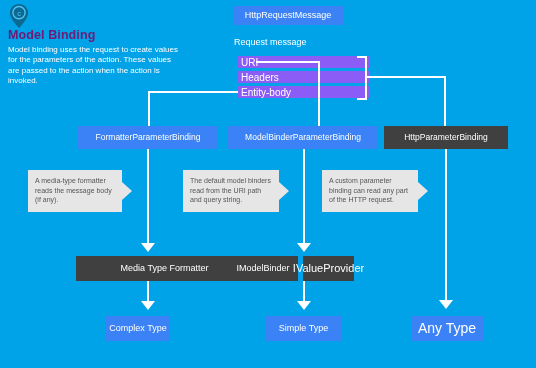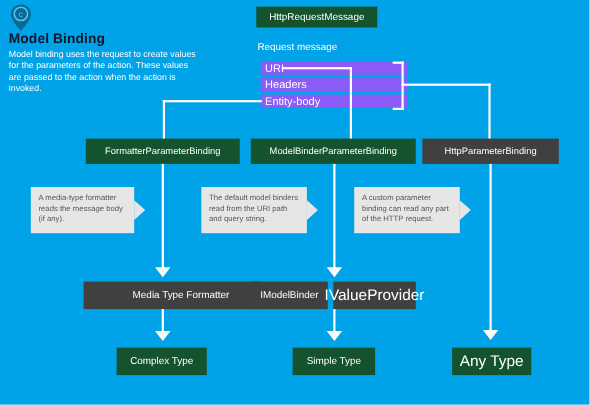--- a/index.html
+++ b/index.html
@@ -24,21 +24,21 @@
     top: 3px;
     width: 22px;
     height: 26px;
   }
   #title {
     position: absolute;
     left: 8px;
     top: 28px;
     font-size: 12.5px;
     font-weight: bold;
-    color: #0f172a;
+    color: #701a75;
     letter-spacing: 0.1px;
   }
   #intro {
     position: absolute;
     left: 8px;
     top: 45px;
     width: 176px;
     font-size: 8px;
     line-height: 10.4px;
     color: #ffffff;
@@ -48,21 +48,21 @@
   .box {
     position: absolute;
     display: flex;
     align-items: center;
     justify-content: center;
     color: #ffffff;
     text-align: center;
     box-sizing: border-box;
     line-height: 1.15;
   }
-  .box-lightblue { background: #14532d; }
+  .box-lightblue { background: #3b82f6; }
   .box-green     { background: #404040; }
 
   
   #req-label {
     position: absolute;
     left: 234px;
     top: 37px;
     font-size: 9px;
     color: #ffffff;
   }
@@ -169,25 +169,25 @@
   <div class="callout-tip" style="left:122px; top:182px;"></div>
 
   <div class="callout" style="left:183px; top:170px; width:96px; height:42px;">The default model binders read from the URI path and query string.</div>
   <div class="callout-tip" style="left:279px; top:182px;"></div>
 
   <div class="callout" style="left:322px; top:170px; width:96px; height:42px;">A custom parameter binding can read any part of the HTTP request.</div>
   <div class="callout-tip" style="left:418px; top:182px;"></div>
 
   <div class="box box-green" style="left:76px; top:256px; width:161px; height:25px; font-size:9px;padding-left:16px;">Media Type Formatter</div>
   <div class="box box-green" style="left:228px; top:256px; width:70px; height:25px; font-size:9px;">IModelBinder</div>
-  <div class="box box-green" style="left:303px; top:256px; width:75px; height:25px; font-size:14px;">IValueProvider</div>
+  <div class="box box-green" style="left:303px; top:256px; width:51px; height:25px; font-size:11px;">IValueProvider</div>
 
   <div class="line-v" style="left:147px; top:281px; height:22px;"></div>
   <div class="arrow-down" style="left:141px; top:301px;"></div>
 
   <div class="line-v" style="left:303px; top:281px; height:22px;"></div>
   <div class="arrow-down" style="left:297px; top:301px;"></div>
 
-  <div class="box box-lightblue" style="left:106px; top:316px; width:82px; height:25px; font-size:9px;">Complex Type</div>
+  <div class="box box-lightblue" style="left:106px; top:316px; width:64px; height:25px; font-size:9px;">Complex Type</div>
   <div class="box box-lightblue" style="left:266px; top:316px; width:75px; height:25px; font-size:9px;">Simple Type</div>
   <div class="box box-lightblue" style="left:411px; top:316px; width:72px; height:25px; font-size:14px;">Any Type</div>
 
 </div>
 
 </body></html>

